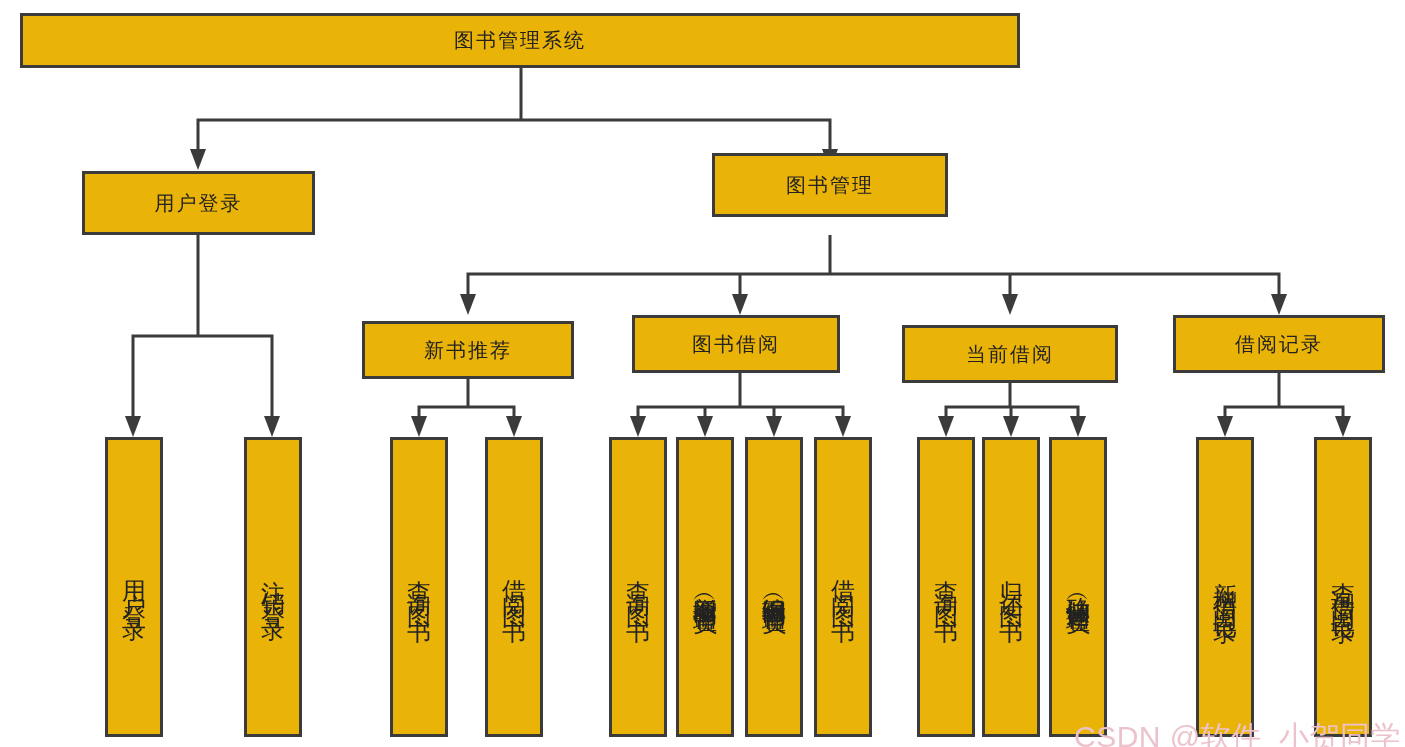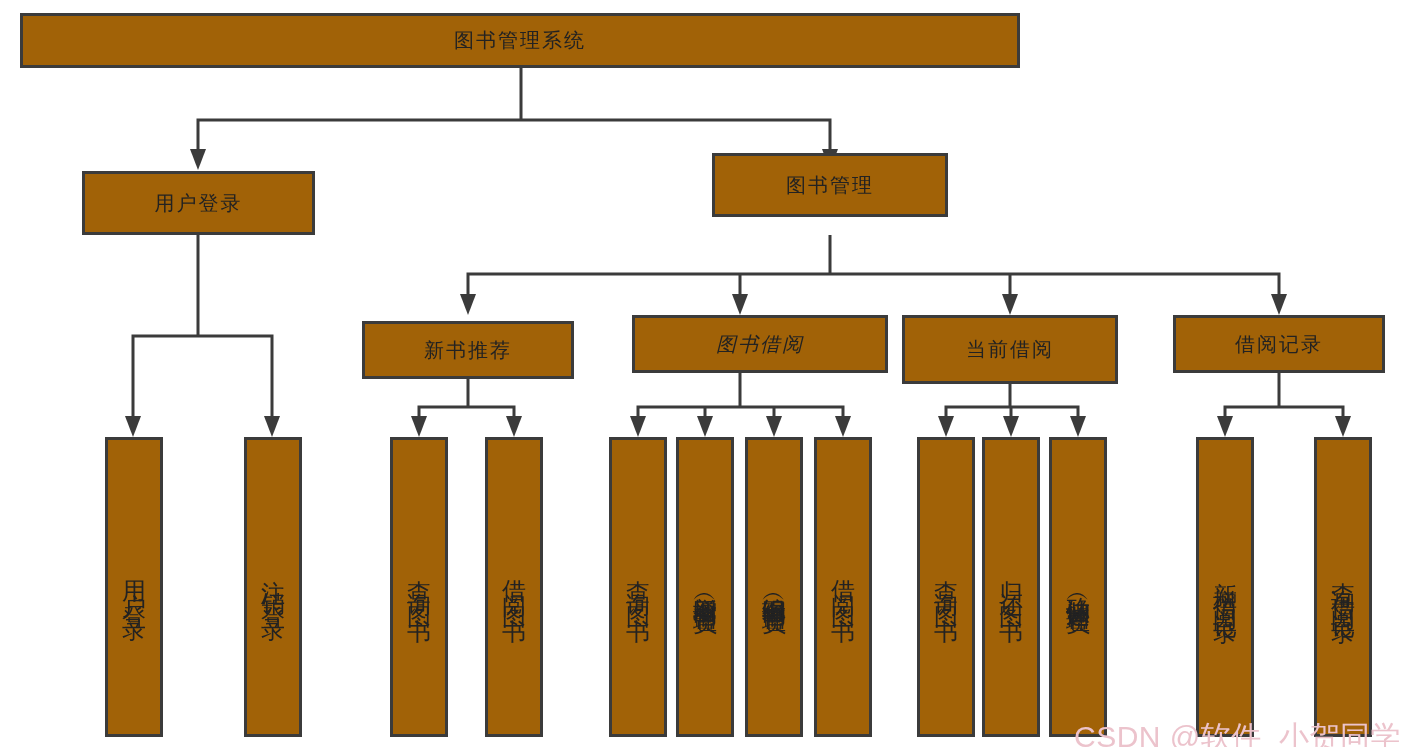--- a/index.html
+++ b/index.html
@@ -2,43 +2,43 @@
 <html><head>
 <meta charset="utf-8">
 <style>
   html,body{margin:0;padding:0;background:#ffffff;}
   .canvas{
     position:relative;width:1405px;height:747px;background:#ffffff;
     font-family:"Liberation Sans",sans-serif;color:#222222;overflow:hidden;
   }
   .connectors{position:absolute;left:0;top:0;z-index:1;}
   .node{
-    position:absolute;box-sizing:border-box;background:#a16207;
+    position:absolute;box-sizing:border-box;background:#eab308;
     border:3px solid #3b3b3b;display:flex;align-items:center;justify-content:center;
     z-index:2;color:#222222;
   }
   .h-node{font-size:20px;letter-spacing:2px;white-space:nowrap;}
   .v-node{
     width:58px;height:300px;top:437px;font-size:24px;
     writing-mode:vertical-rl;text-orientation:mixed;line-height:1.0;
   }
   .sp-l{letter-spacing:13px;}
   .sp-m{letter-spacing:8px;}
   .sp-s{letter-spacing:2px;}
   .watermark{
     position:absolute;top:717px;right:4px;z-index:5;
     font-size:30px;color:#ecc3cc;letter-spacing:0.5px;white-space:nowrap;
   }
   
   .n-root{left:20px;top:13px;width:1000px;height:55px;}
   .n-user{left:82px;top:171px;width:233px;height:64px;}
   .n-mgmt{left:712px;top:153px;width:236px;height:64px;}
   .n-rec{left:362px;top:321px;width:212px;height:58px;}
-  .n-borrow{left:632px;top:315px;width:256px;height:58px;font-style:italic;}
-  .n-current{left:902px;top:315px;width:216px;height:69px;}
+  .n-borrow{left:632px;top:315px;width:208px;height:58px;}
+  .n-current{left:902px;top:325px;width:216px;height:58px;}
   .n-record{left:1173px;top:315px;width:212px;height:58px;}
   
   .lf-1{left:105px;}  .lf-2{left:244px;}
   .lf-3{left:390px;}  .lf-4{left:485px;}
   .lf-5{left:609px;}  .lf-6{left:676px;}  .lf-7{left:745px;}  .lf-8{left:814px;}
   .lf-9{left:917px;}  .lf-10{left:982px;} .lf-11{left:1049px;}
   .lf-12{left:1196px;}.lf-13{left:1314px;}
 </style>
 </head>
 <body>

